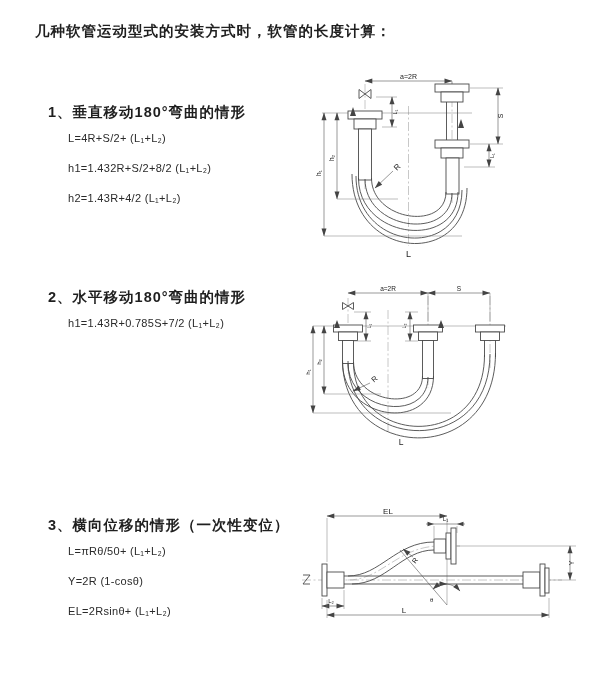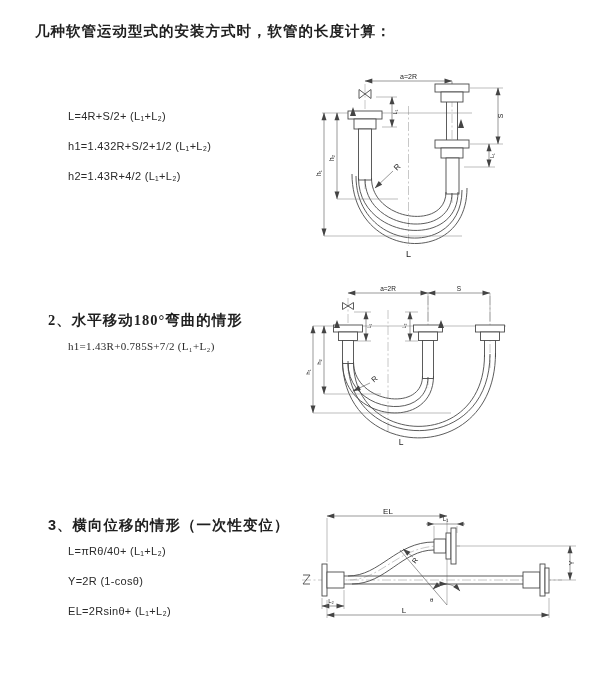--- a/index.html
+++ b/index.html
@@ -7,53 +7,54 @@
     width:600px;height:675px;background:#ffffff;position:relative;overflow:hidden;
     font-family:"Liberation Sans","DejaVu Sans",sans-serif;color:#1f1f1f;
   }
   .page-title{
     position:absolute;left:35px;top:22px;font-size:14.5px;font-weight:700;letter-spacing:1px;
   }
   .section{position:absolute;width:290px;}
   .sec-heading{font-size:14.5px;font-weight:700;letter-spacing:1px;line-height:22px;}
   .formula{font-size:11px;font-weight:400;margin-left:20px;line-height:30px;letter-spacing:.3px;color:#2a2a2a;}
   #sec1{left:48px;top:101px;}
-  #sec2{left:48px;top:309px;font-family:Liberation Serif, serif;}
+  #sec2{left:48px;top:286px;}
   #sec3{left:48px;top:514px;}
   svg.diagram{position:absolute;}
   #d1{left:312px;top:68px;}
   #d2{left:306px;top:282px;}
   #d3{left:300px;top:505px;}
   .ol{stroke:#4a4a4a;stroke-width:.9;fill:none;}
   .fl{stroke:#4a4a4a;stroke-width:.9;fill:#ffffff;}
   .dim{stroke:#555;stroke-width:.6;fill:none;}
   .ext{stroke:#787878;stroke-width:.5;fill:none;}
   .cl{stroke:#9a9a9a;stroke-width:.55;fill:none;stroke-dasharray:9 2.5 2 2.5;}
   .dtxt{fill:#222;font-family:"Liberation Sans","DejaVu Sans",sans-serif;}
   .mv{fill:#444;}
 </style>
 </head>
 <body>
 
 <div class="page-title">几种软管运动型式的安装方式时，软管的长度计算：</div>
 
 <div class="section" id="sec1">
+  <div class="sec-heading">1、垂直移动180°弯曲的情形</div>
   <div class="formula">L=4R+S/2+ (L₁+L₂)</div>
-  <div class="formula">h1=1.432R+S/2+1/2 (L₁+L₂)</div>
+  <div class="formula">h1=1.432R+S/2+8/2 (L₁+L₂)</div>
   <div class="formula">h2=1.43R+4/2 (L₁+L₂)</div>
 </div>
 
 <div class="section" id="sec2">
   <div class="sec-heading">2、水平移动180°弯曲的情形</div>
   <div class="formula">h1=1.43R+0.785S+7/2 (L₁+L₂)</div>
 </div>
 
 <div class="section" id="sec3">
   <div class="sec-heading">3、横向位移的情形（一次性变位）</div>
-  <div class="formula">L=πRθ/40+ (L₁+L₂)</div>
+  <div class="formula">L=πRθ/50+ (L₁+L₂)</div>
   <div class="formula">Y=2R (1-cosθ)</div>
   <div class="formula">EL=2Rsinθ+ (L₁+L₂)</div>
 </div>
 
 <svg class="diagram" id="d1" width="235" height="195" viewBox="0 0 235 195">
   <defs>
     <pattern id="bp1" width="3.2" height="3.2" patternUnits="userSpaceOnUse">
       <path d="M0,3.2 L3.2,0 M0,0 L3.2,3.2" stroke="#828282" stroke-width=".45"></path>
     </pattern>
     <marker id="d1e" markerWidth="9" markerHeight="6" refX="8" refY="3" orient="auto" markerUnits="userSpaceOnUse">

